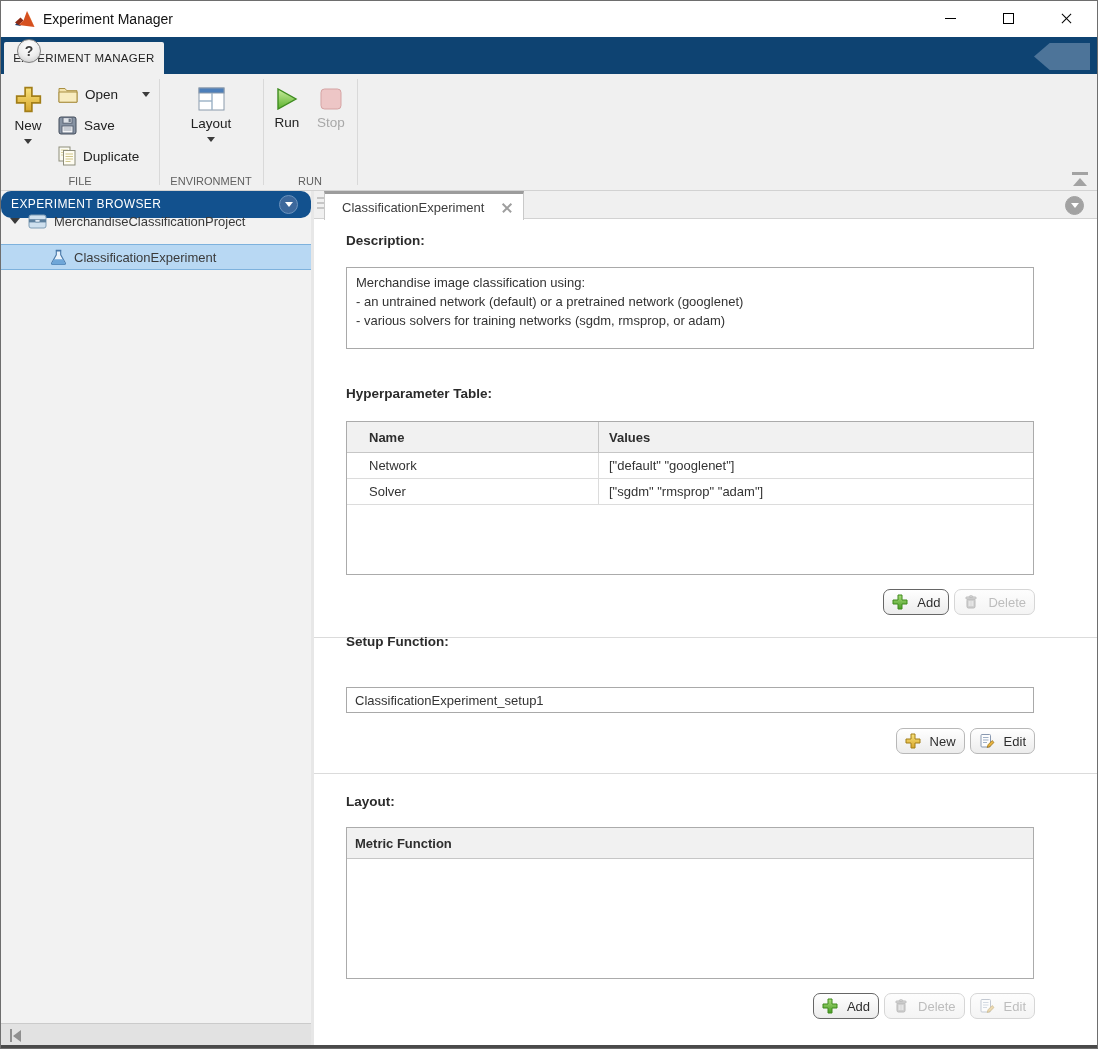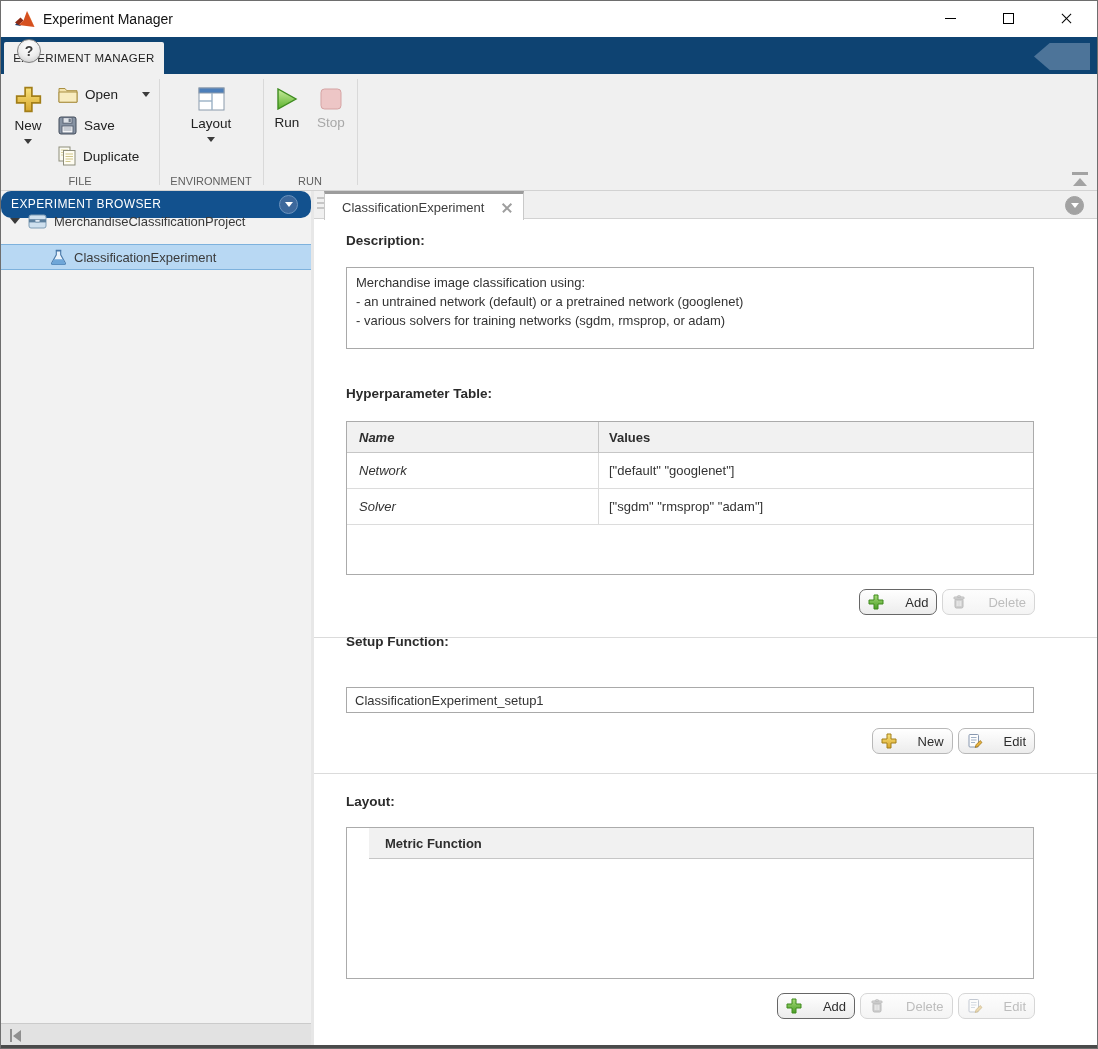--- a/index.html
+++ b/index.html
@@ -97,40 +97,40 @@
   #content { position:absolute; left:0; top:28px; width:100%; height:826px; background:#fff; }
   .sec-label { position:absolute; left:32px; font-size:13.5px; font-weight:bold; color:#2b2b2b; }
   .box { position:absolute; left:32px; width:688px; border:1px solid #a9a9a9; background:#fff; }
   #desc-label { top:14px; }
   #desc-box { top:48px; height:82px; padding:5px 9px; font-size:13px; line-height:19px; color:#333;
               white-space:pre-line; cursor:text; }
   #hp-label { top:167px; }
   #hp-table { top:202px; height:154px; border-color:#ababab; }
   .thead { height:31px; background:#f1f1f1; border-bottom:1px solid #c6c6c6; display:flex;
            font-size:13px; font-weight:bold; color:#2e2e2e; }
-  .trow  { height:36px; border-bottom:1px solid #dcdcdc; display:flex; font-size:13px; color:#333; }
-  .c-name { width:252px; border-right:1px solid #c6c6c6; padding-left:12px; display:flex; align-items:center;font-style:italic; }
+  .trow  { height:26px; border-bottom:1px solid #dcdcdc; display:flex; font-size:13px; color:#333; }
+  .c-name { width:252px; border-right:1px solid #c6c6c6; padding-left:22px; display:flex; align-items:center; }
   .trow .c-name { border-right:1px solid #dcdcdc; }
   .c-val  { flex:1; padding-left:10px; display:flex; align-items:center; }
   .btnrow { position:absolute; right:64px; display:flex; gap:5px; }
   #hp-buttons { top:370px; }
   .btn { height:26px; border-radius:7px; border:1px solid #b8b8b8; padding:0 8px;
-         background:linear-gradient(#ffffff,#ececec); display:inline-flex; align-items:center; gap:21px;
+         background:linear-gradient(#ffffff,#ececec); display:inline-flex; align-items:center; gap:9px;
          font-size:13px; color:#2e2e2e; cursor:pointer; }
   .btn.focused { border-color:#666; }
   .btn.disabled { color:#bdbdbd; border-color:#d6d6d6; background:linear-gradient(#fdfdfd,#f4f4f4); cursor:default; }
   .divider { position:absolute; left:0; width:100%; height:1px; background:#dbdbdb; }
   #div1 { top:418px; } #div2 { top:554px; }
   #setup-label { top:415px; }
   #setup-input { position:absolute; left:32px; top:468px; width:688px; height:26px; border:1px solid #a9a9a9;
                  font-family:"Liberation Sans",sans-serif; font-size:13px; color:#333; padding:0 8px; background:#fff; }
   #setup-buttons { top:509px; }
   #metrics-label { top:575px; }
   #metrics-table { top:608px; height:152px; border-color:#ababab; }
-  #metrics-table .thead { padding-left:16px; align-items:center;margin-left:22px; }
+  #metrics-table .thead { padding-left:8px; align-items:center; }
   #metrics-buttons { top:774px; }
 
   #bottom-border { position:absolute; left:0; top:1044px; width:100%; height:5px; background:#4a4a4a; }
 </style>
 </head>
 <body>
 
 <div id="win">
 
   <div id="titlebar">

